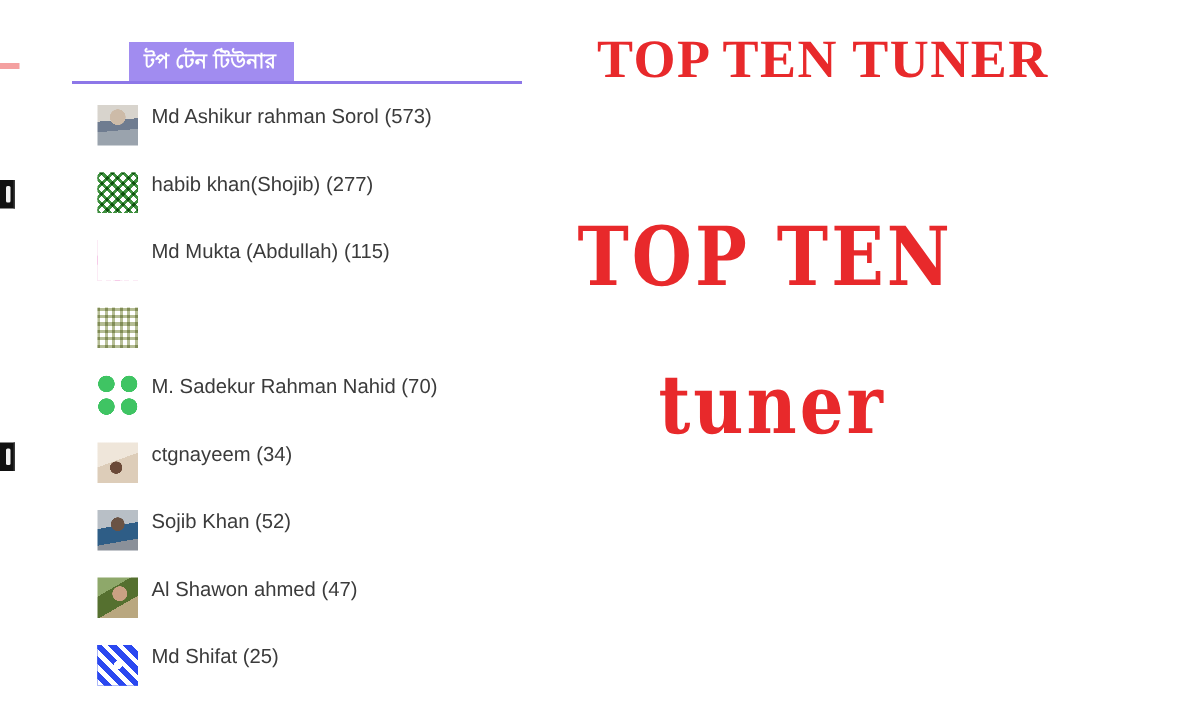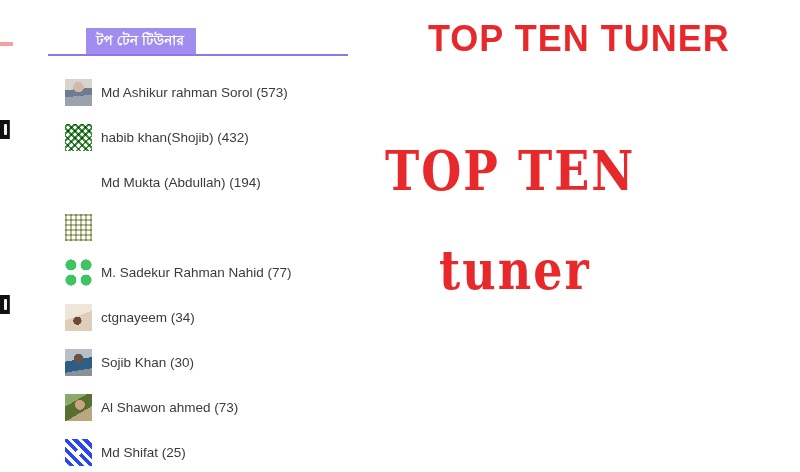--- a/index.html
+++ b/index.html
@@ -73,21 +73,20 @@
   }
 
   .tuner-list {
     list-style: none;
     margin: 0;
     padding: 0;
     margin-top: 14px;
   }
   .tuner-item {
     display: flex;
-    align-items: center;
     height: 45px;
     margin-bottom: 0px;
   }
   .avatar {
     width: 27px;
     height: 27px;
     flex: 0 0 27px;
     margin-left: 17px;
     margin-right: 9px;
     background-color: #ffffff;
@@ -153,23 +152,23 @@
     background-image:
       radial-gradient(circle at 50% 50%, #ffffff 0 14%, #2b48f0 15% 100%),
       repeating-linear-gradient(45deg, #ffffff 0 3px, #2b48f0 3px 7px);
     background-blend-mode: lighten;
     background-color: #2b48f0;
   }
 
   
   .headline-plain {
     position: absolute;
-    left: 428px;
+    left: 398px;
     top: 18px;
-    font-family: Liberation Sans, sans-serif;
+    font-family: Liberation Serif, serif;
     font-weight: bold;
     font-size: 36px;
     color: #e8292b;
     letter-spacing: 1px;
     white-space: nowrap;
   }
   .headline-fancy {
     position: absolute;
     font-family: "DejaVu Serif", serif;
     font-weight: bold;
@@ -202,44 +201,44 @@
     <span class="widget-title">টপ টেন টিউনার</span>
   </div>
 
   <ul class="tuner-list">
     <li class="tuner-item">
       <span class="avatar av-photo1"></span>
       <span class="tuner-name">Md Ashikur rahman Sorol (573)</span>
     </li>
     <li class="tuner-item">
       <span class="avatar av-green-dense"></span>
-      <span class="tuner-name">habib khan(Shojib) (432)</span>
+      <span class="tuner-name">habib khan(Shojib) (277)</span>
     </li>
     <li class="tuner-item">
       <span class="avatar av-pink"></span>
-      <span class="tuner-name">Md Mukta (Abdullah) (194)</span>
+      <span class="tuner-name">Md Mukta (Abdullah) (115)</span>
     </li>
     <li class="tuner-item">
       <span class="avatar av-olive"></span>
     </li>
     <li class="tuner-item">
       <span class="avatar av-green-sparse"></span>
-      <span class="tuner-name">M. Sadekur Rahman Nahid (77)</span>
+      <span class="tuner-name">M. Sadekur Rahman Nahid (70)</span>
     </li>
     <li class="tuner-item">
       <span class="avatar av-photo2"></span>
       <span class="tuner-name">ctgnayeem (34)</span>
     </li>
     <li class="tuner-item">
       <span class="avatar av-photo3"></span>
-      <span class="tuner-name">Sojib Khan (30)</span>
+      <span class="tuner-name">Sojib Khan (52)</span>
     </li>
     <li class="tuner-item">
       <span class="avatar av-photo4"></span>
-      <span class="tuner-name">Al Shawon ahmed (73)</span>
+      <span class="tuner-name">Al Shawon ahmed (47)</span>
     </li>
     <li class="tuner-item">
       <span class="avatar av-blue"></span>
       <span class="tuner-name">Md Shifat (25)</span>
     </li>
 
   </ul>
 </section>
 
 <div class="headline-plain">TOP TEN TUNER</div>

